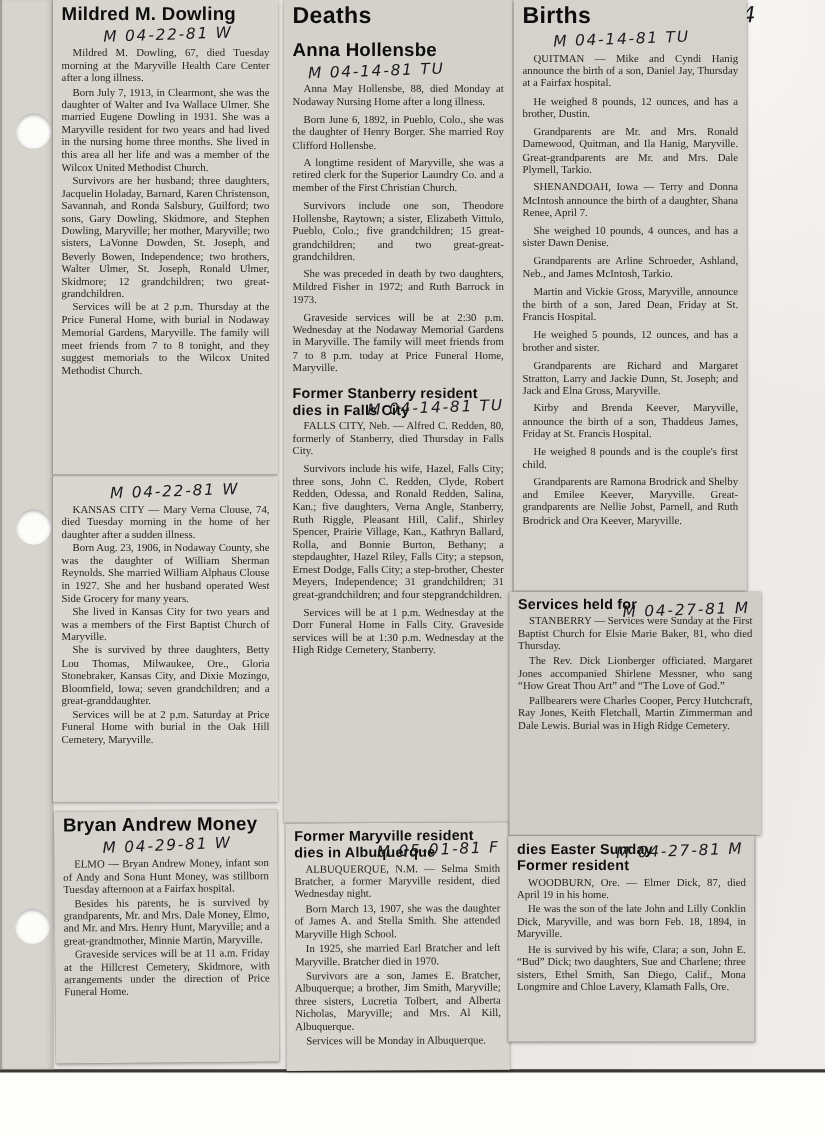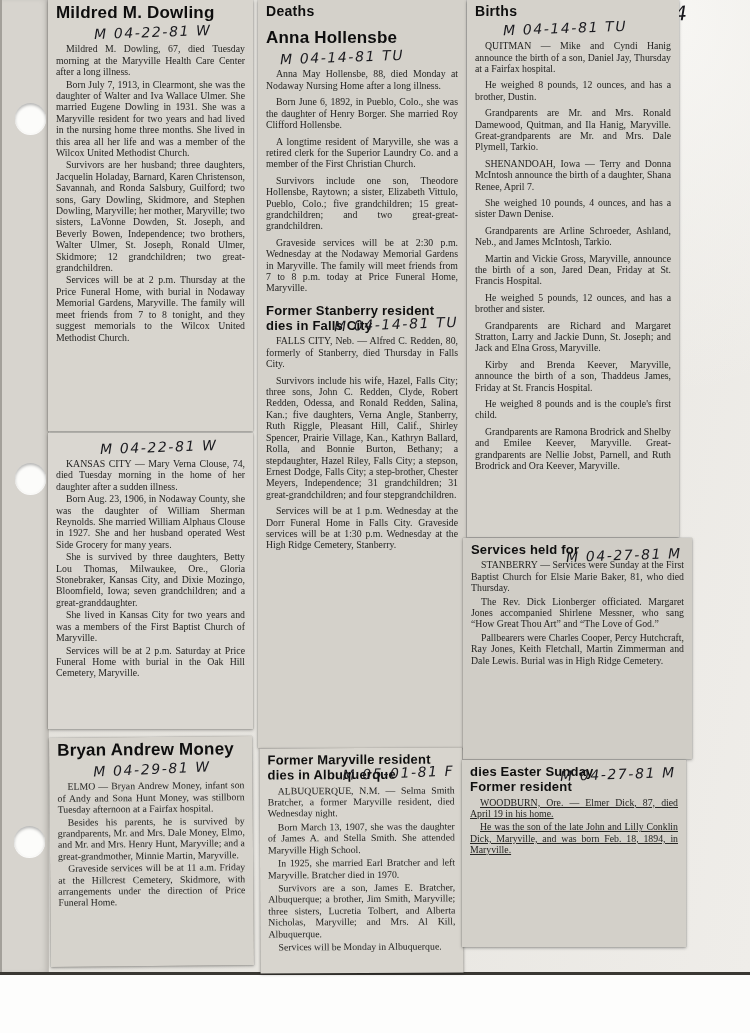--- a/index.html
+++ b/index.html
@@ -13,21 +13,21 @@
   .margin-strip{position:absolute;left:0;top:0;width:46px;height:972px;background:#d7d4ce;
          border-left:2px solid #a3a09a;border-right:1px solid #c4c1bb;
          box-shadow:inset -4px 0 6px -3px rgba(0,0,0,0.18);}
   .hole{position:absolute;width:31px;height:31px;border-radius:50%;background:#fcfcfa;
         box-shadow:inset 0 2px 3px rgba(0,0,0,0.28),0 1px 0 rgba(255,255,255,0.9);}
   
   .clip{position:absolute;box-sizing:border-box;padding:4px 8px 6px;overflow:hidden;
         color:#242422;box-shadow:0 1px 3px rgba(0,0,0,0.35),0 0 1px rgba(0,0,0,0.3);}
   .headline{font-family:"Liberation Sans",sans-serif;font-weight:700;font-size:17px;
             line-height:1.08;letter-spacing:0.2px;color:#0e0e0e;}
-  .section-header{font-size:14px;letter-spacing:0.3px;}
+  .section-header{font-size:21px;letter-spacing:0.3px;}
   .sub-headline{font-size:13px;line-height:1.18;}
   .handwriting{font-family:"DejaVu Sans",sans-serif;font-style:italic;font-size:14px;
                color:#1a1a1f;letter-spacing:1.6px;transform:rotate(-2deg);
                display:inline-block;white-space:nowrap;}
   .para{margin:0;font-size:9.8px;line-height:11.4px;text-align:justify;text-indent:10px;}
   .tight .para{margin-bottom:1px;}
   .spaced .para{margin-bottom:5px;}
   .semi .para{margin-bottom:2px;}
   .art-head{position:relative;}
   .hw-abs{position:absolute;}
@@ -65,22 +65,22 @@
           <p class="para">Survivors are her husband; three daughters, Jacquelin Holaday, Barnard, Karen Christenson, Savannah, and Ronda Salsbury, Guilford; two sons, Gary Dowling, Skidmore, and Stephen Dowling, Maryville; her mother, Maryville; two sisters, LaVonne Dowden, St. Joseph, and Beverly Bowen, Independence; two brothers, Walter Ulmer, St. Joseph, Ronald Ulmer, Skidmore; 12 grandchildren; two great-grandchildren.</p>
           <p class="para">Services will be at 2 p.m. Thursday at the Price Funeral Home, with burial in Nodaway Memorial Gardens, Maryville. The family will meet friends from 7 to 8 tonight, and they suggest memorials to the Wilcox United Methodist Church.</p>
         </div>
     </div>
 
     <div class="clip tight" id="clip-clouse">
       <div style="margin:1px 0 2px 44px;"><span class="handwriting">M 04-22-81 W</span></div>
       <div>
           <p class="para">KANSAS CITY — Mary Verna Clouse, 74, died Tuesday morning in the home of her daughter after a sudden illness.</p>
           <p class="para">Born Aug. 23, 1906, in Nodaway County, she was the daughter of William Sherman Reynolds. She married William Alphaus Clouse in 1927. She and her husband operated West Side Grocery for many years.</p>
+          <p class="para">She lived in Kansas City for two years and was a members of the First Baptist Church of Maryville.</p>
           <p class="para">She is survived by three daughters, Betty Lou Thomas, Milwaukee, Ore., Gloria Stonebraker, Kansas City, and Dixie Mozingo, Bloomfield, Iowa; seven grandchildren; and a great-granddaughter.</p>
-          <p class="para">She lived in Kansas City for two years and was a members of the First Baptist Church of Maryville.</p>
           <p class="para">Services will be at 2 p.m. Saturday at Price Funeral Home with burial in the Oak Hill Cemetery, Maryville.</p>
         </div>
     </div>
 
     <div class="clip tight" id="clip-money">
       <div class="headline">Bryan Andrew Money</div>
       <div style="margin:1px 0 2px 36px;"><span class="handwriting">M 04-29-81 W</span></div>
       <div>
           <p class="para">ELMO — Bryan Andrew Money, infant son of Andy and Sona Hunt Money, was stillborn Tuesday afternoon at a Fairfax hospital.</p>
           <p class="para">Besides his parents, he is survived by grandparents, Mr. and Mrs. Dale Money, Elmo, and Mr. and Mrs. Henry Hunt, Maryville; and a great-grandmother, Minnie Martin, Maryville.</p>
@@ -90,20 +90,21 @@
 
     <div class="clip spaced" id="clip-deaths">
       <div class="headline section-header">Deaths</div>
       <div class="headline" style="margin-top:10px;">Anna Hollensbe</div>
       <div style="margin:1px 0 2px 14px;"><span class="handwriting">M 04-14-81 TU</span></div>
       <div>
           <p class="para">Anna May Hollensbe, 88, died Monday at Nodaway Nursing Home after a long illness.</p>
           <p class="para">Born June 6, 1892, in Pueblo, Colo., she was the daughter of Henry Borger. She married Roy Clifford Hollensbe.</p>
           <p class="para">A longtime resident of Maryville, she was a retired clerk for the Superior Laundry Co. and a member of the First Christian Church.</p>
           <p class="para">Survivors include one son, Theodore Hollensbe, Raytown; a sister, Elizabeth Vittulo, Pueblo, Colo.; five grandchildren; 15 great-grandchildren; and two great-great-grandchildren.</p>
+          <p class="para">She was preceded in death by two daughters, Mildred Fisher in 1972; and Ruth Barrock in 1973.</p>
           <p class="para">Graveside services will be at 2:30 p.m. Wednesday at the Nodaway Memorial Gardens in Maryville. The family will meet friends from 7 to 8 p.m. today at Price Funeral Home, Maryville.</p>
         </div>
 
       <div class="art-head mt8">
         <div class="headline sub-headline">Former Stanberry resident</div>
         <div class="headline sub-headline">dies in Falls City</div>
         <span class="handwriting hw-abs" style="right:0;top:13px;">M 04-14-81 TU</span>
       </div>
       <div style="margin-top:2px;">
           <p class="para">FALLS CITY, Neb. — Alfred C. Redden, 80, formerly of Stanberry, died Thursday in Falls City.</p>
@@ -157,19 +158,20 @@
           <p class="para">Pallbearers were Charles Cooper, Percy Hutchcraft, Ray Jones, Keith Fletchall, Martin Zimmerman and Dale Lewis. Burial was in High Ridge Cemetery.</p>
         </div>
     </div>
 
     <div class="clip semi" id="clip-easter">
       <div class="art-head">
         <div class="headline sub-headline">dies Easter Sunday</div>
         <div class="headline sub-headline">Former resident</div>
         <span class="handwriting hw-abs" style="right:2px;top:2px;">M 04-27-81 M</span>
       </div>
-      <div style="margin-top:2px;text-decoration:underline;">
+      <div style="margin-top:2px;">
           <p class="para">WOODBURN, Ore. — Elmer Dick, 87, died April 19 in his home.</p>
           <p class="para">He was the son of the late John and Lilly Conklin Dick, Maryville, and was born Feb. 18, 1894, in Maryville.</p>
+          <p class="para">He is survived by his wife, Clara; a son, John E. “Bud” Dick; two daughters, Sue and Charlene; three sisters, Ethel Smith, San Diego, Calif., Mona Longmire and Chloe Lavery, Klamath Falls, Ore.</p>
         </div>
     </div>
   </div>
 </div>
 
 </body></html>

